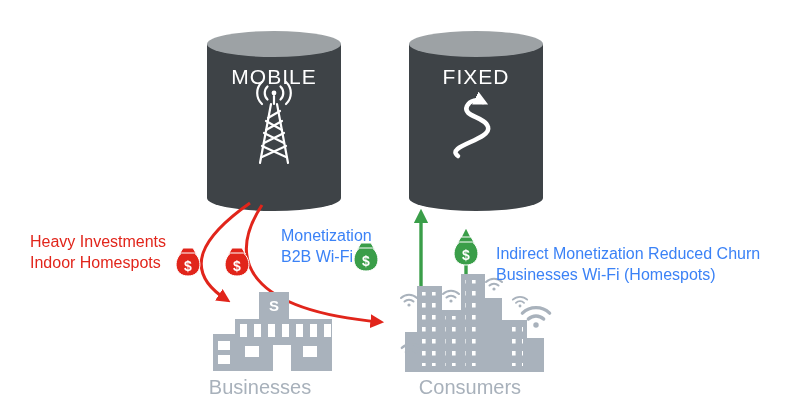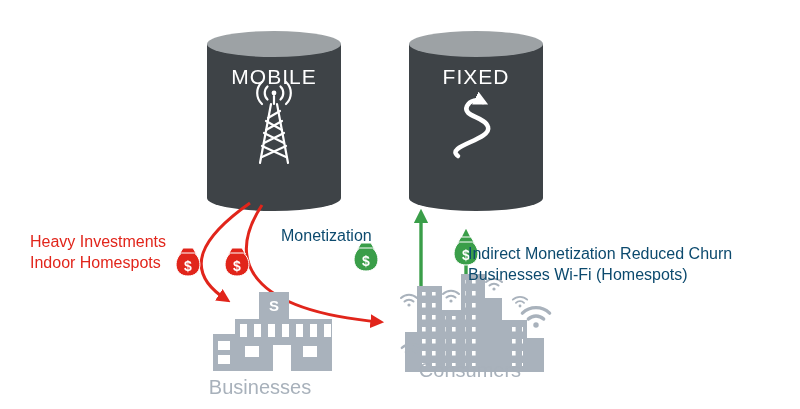--- a/index.html
+++ b/index.html
@@ -8,21 +8,21 @@
   .canvas {
     position: relative;
     width: 800px;
     height: 409px;
     background: #ffffff;
     overflow: hidden;
   }
   .layer { position: absolute; left: 0; top: 0; }
   .ann { position: absolute; font-size: 16px; line-height: 21px; font-weight: 400; }
   .ann.red   { color: #E1251B; }
-  .ann.green { color: #0c4a6e; }
+  .ann.green { color: #3b82f6; }
   .seg-label {
     position: absolute;
     font-size: 20px;
     color: #A8B1BB;
     transform: translateX(-50%);
     white-space: nowrap;
   }
   svg text { font-family: "Liberation Sans", sans-serif; }
 </style>
 </head>
@@ -173,23 +173,24 @@
     </g>
   </svg>
 
   <div class="ann red" style="left:30px; top:231px;">
     <div>Heavy Investments</div>
     <div>Indoor Homespots</div>
   </div>
 
   <div class="ann green" style="left:281px; top:225px;">
     <div>Monetization</div>
+    <div>B2B Wi-Fi</div>
   </div>
 
-  <div class="ann green" style="left:468px; top:243px;">
+  <div class="ann green" style="left:496px; top:243px;">
     <div>Indirect Monetization Reduced Churn</div>
     <div>Businesses Wi-Fi (Homespots)</div>
   </div>
 
   <div class="seg-label" style="left:260px; top:376px;">Businesses</div>
-  <div class="seg-label" style="left:470px; top:359px;">Consumers</div>
+  <div class="seg-label" style="left:470px; top:376px;">Consumers</div>
 
 </div>
 
 </body></html>

